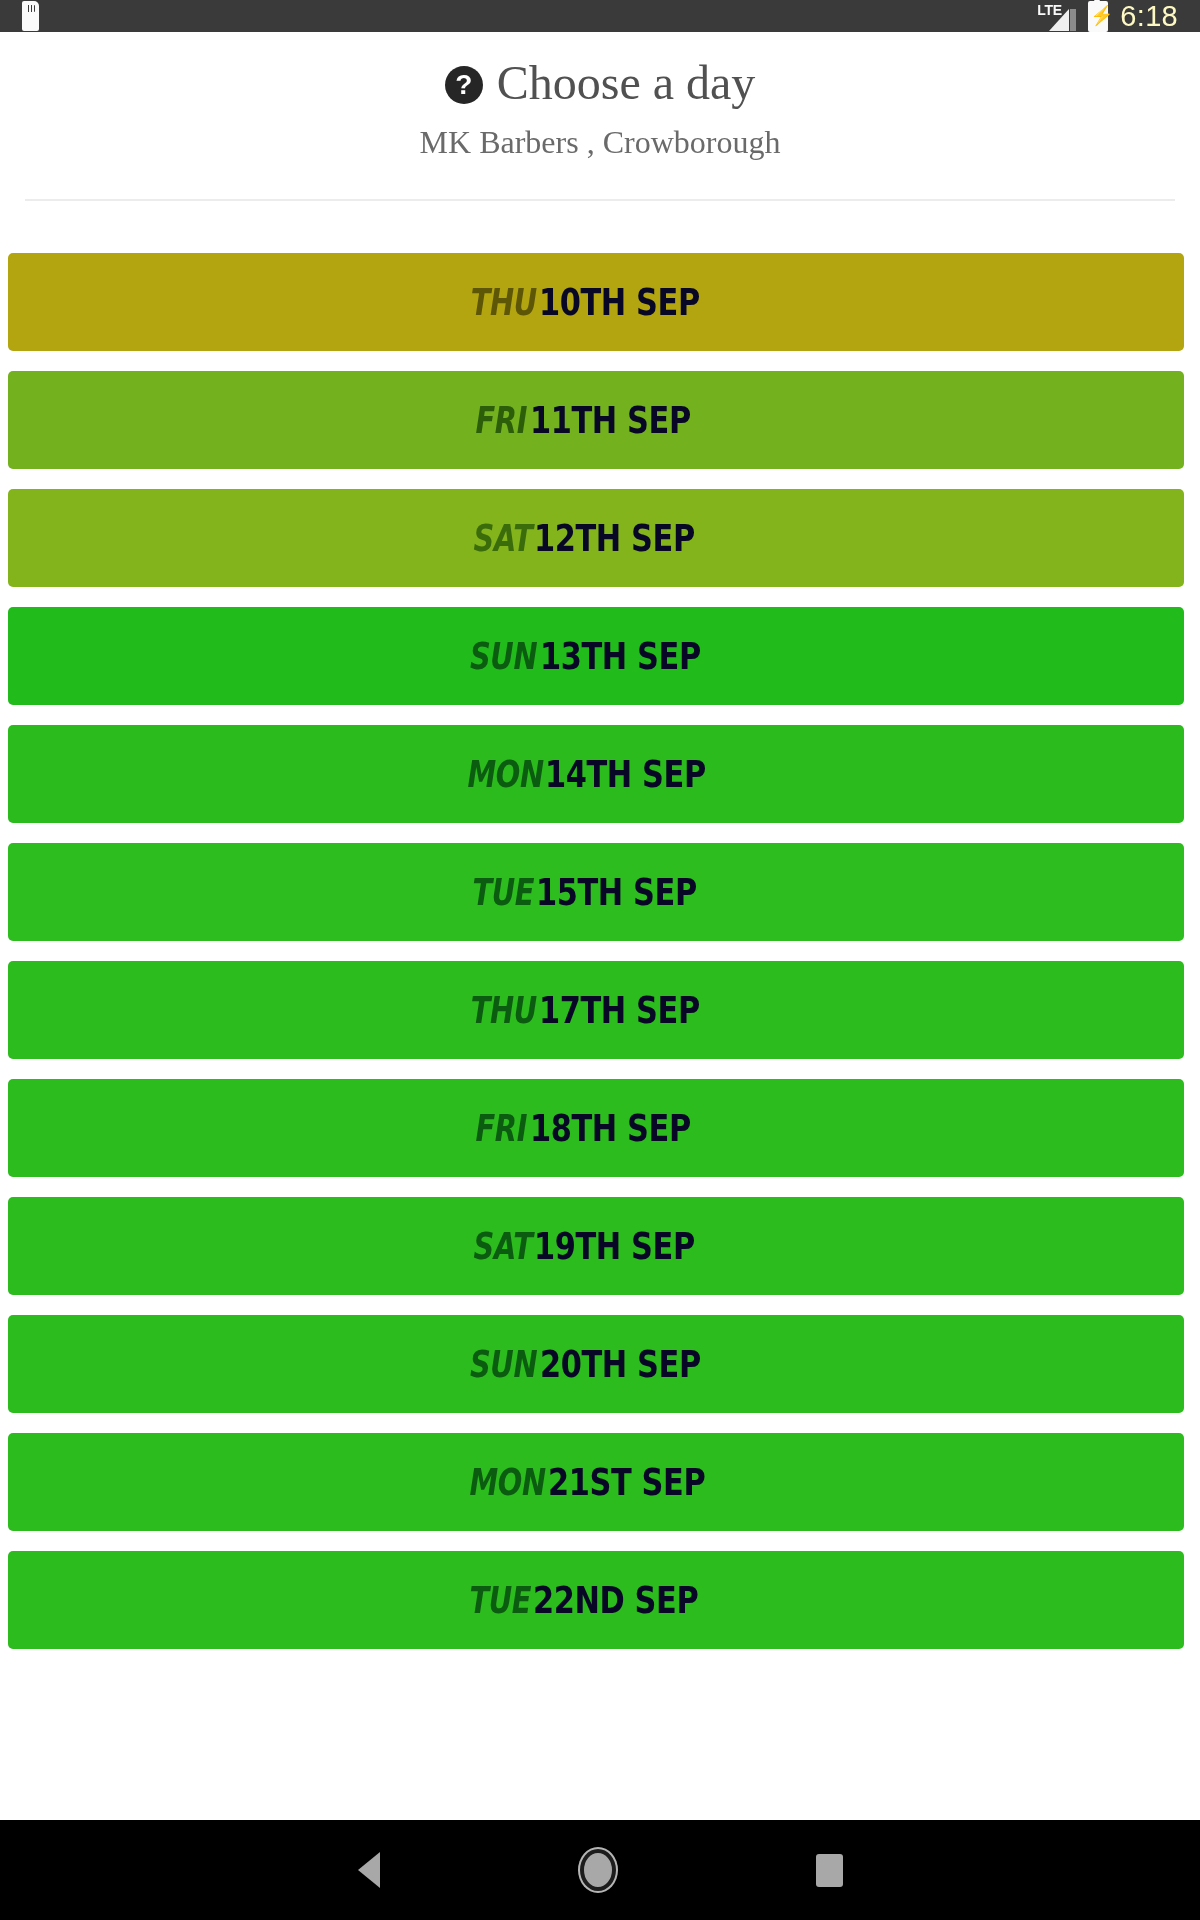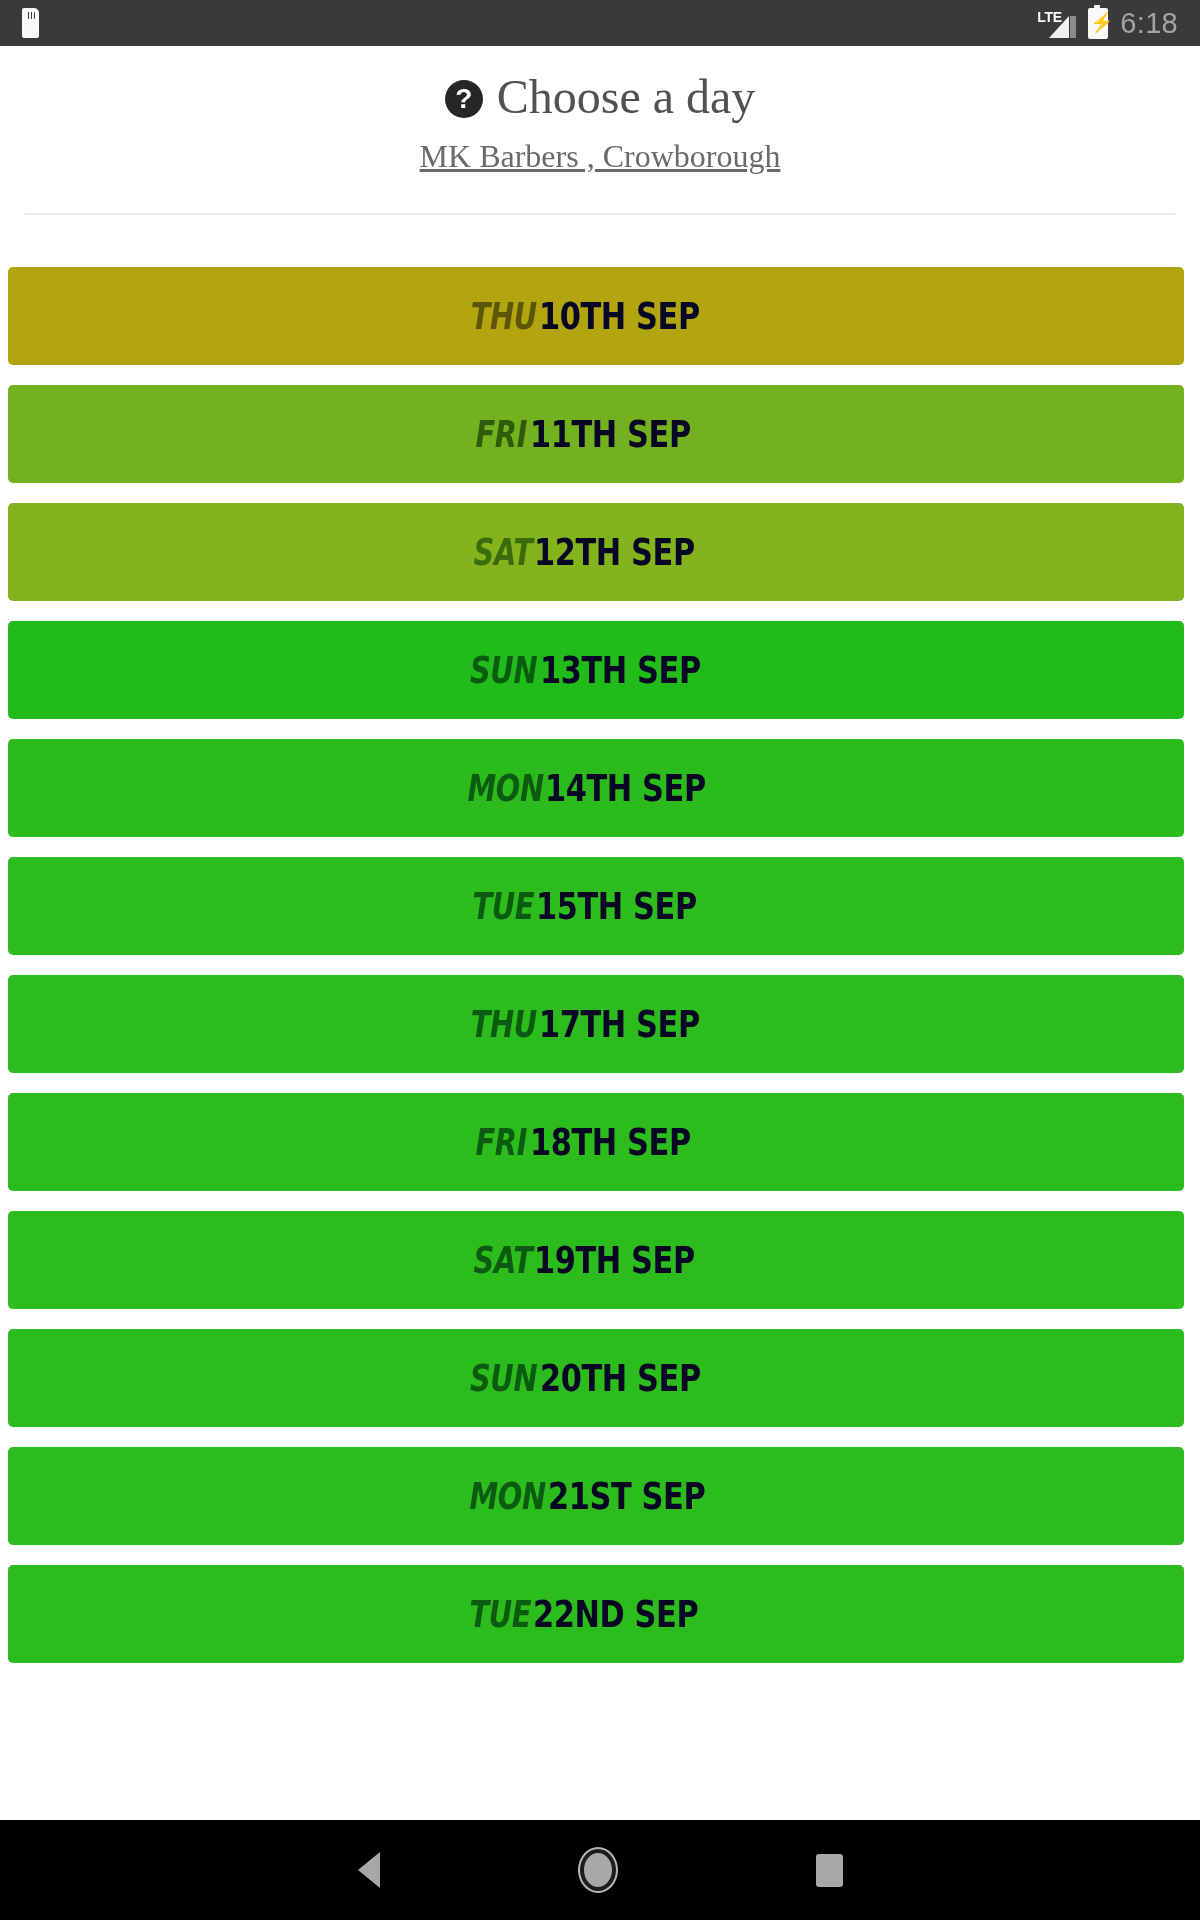--- a/index.html
+++ b/index.html
@@ -10,21 +10,21 @@
   body {
     width: 1200px;
     height: 1920px;
     overflow: hidden;
     font-family: "Liberation Sans", sans-serif;
     position: relative;
   }
 
   
   .status-bar {
-    height: 46px;
+    height: 32px;
     background: #3a3a3a;
     display: flex;
     align-items: center;
     justify-content: space-between;
     padding: 0 22px;
     box-sizing: border-box;
   }
   .status-left { display: flex; align-items: center; gap: 10px; }
   .status-right { display: flex; align-items: center; gap: 12px; }
 
@@ -107,21 +107,21 @@
   .bolt {
     position: absolute;
     inset: 0;
     color: #3a3a3a;
     font-size: 19px;
     line-height: 25px;
     text-align: center;
     font-weight: bold;
   }
   .status-time {
-    color: #a3a3a3;
+    color: #fef9c3;
     font-size: 29px;
     letter-spacing: 0.3px;
   }
 
   
   .header {
     padding-top: 26px;
     text-align: center;
     background: #ffffff;
   }
@@ -151,21 +151,20 @@
     display: inline-block;
     flex: 0 0 auto;
     margin-top: 4px;
   }
   .page-subtitle {
     font-family: "Liberation Serif", "DejaVu Serif", serif;
     font-size: 32px;
     color: #6a6a6a;
     margin-top: 16px;
     font-weight: normal;
-    text-decoration: underline;
   }
   .divider {
     height: 2px;
     background: #ececec;
     margin: 38px 25px 0 25px;
   }
 
   
   .day-list {
     padding: 52px 16px 0 8px;

